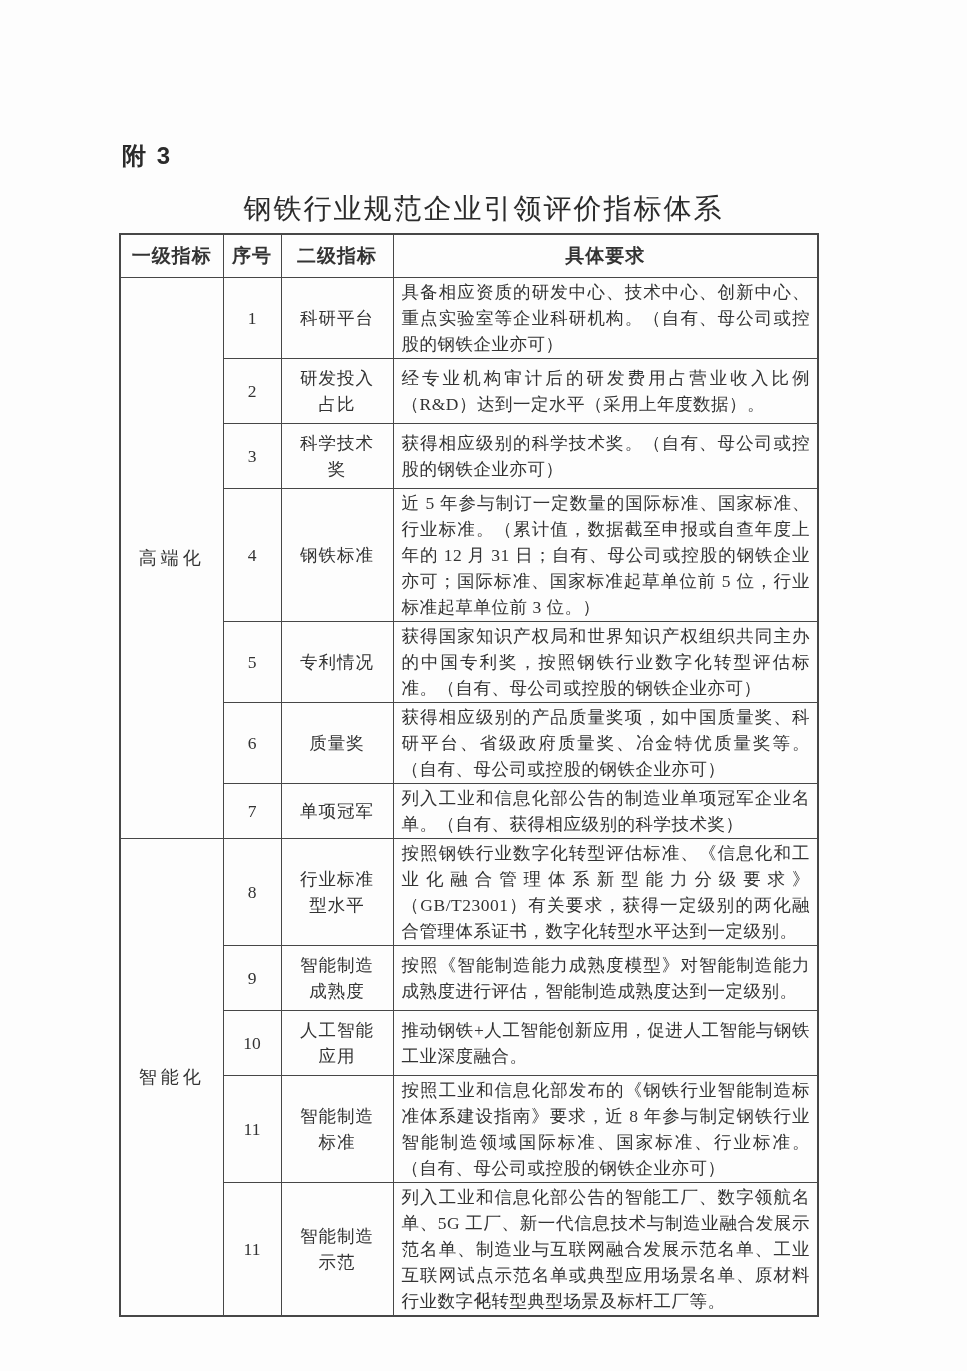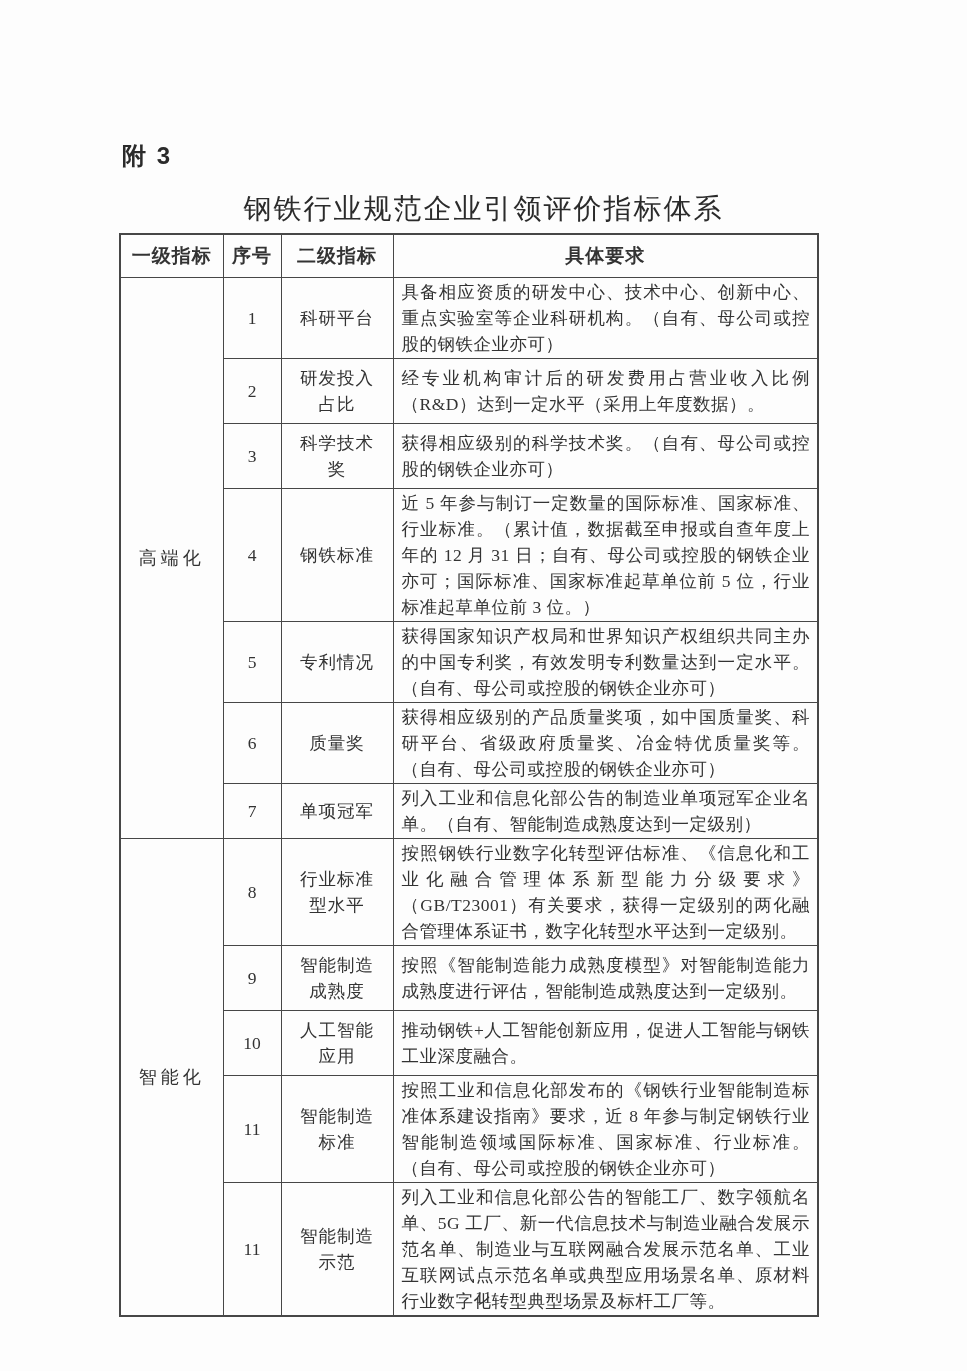--- a/index.html
+++ b/index.html
@@ -146,31 +146,31 @@
       <td class="req-cell">获得相应级别的科学技术奖。（自有、母公司或控股的钢铁企业亦可）</td>
     </tr>
     <tr>
       <td class="num-cell" style="height:128px">4</td>
       <td class="indicator-cell">钢铁标准</td>
       <td class="req-cell">近 5 年参与制订一定数量的国际标准、国家标准、行业标准。（累计值，数据截至申报或自查年度上年的 12 月 31 日；自有、母公司或控股的钢铁企业亦可；国际标准、国家标准起草单位前 5 位，行业标准起草单位前 3 位。）</td>
     </tr>
     <tr>
       <td class="num-cell" style="height:78px">5</td>
       <td class="indicator-cell">专利情况</td>
-      <td class="req-cell">获得国家知识产权局和世界知识产权组织共同主办的中国专利奖，有效发明专利数量达到一定水平。（自有、母公司或控股的钢铁企业亦可）</td>
+      <td class="req-cell">获得国家知识产权局和世界知识产权组织共同主办的中国专利奖，按照钢铁行业数字化转型评估标准。（自有、母公司或控股的钢铁企业亦可）</td>
     </tr>
     <tr>
       <td class="num-cell" style="height:78px">6</td>
       <td class="indicator-cell">质量奖</td>
       <td class="req-cell">获得相应级别的产品质量奖项，如中国质量奖、科研平台、省级政府质量奖、冶金特优质量奖等。（自有、母公司或控股的钢铁企业亦可）</td>
     </tr>
     <tr>
       <td class="num-cell" style="height:55px">7</td>
       <td class="indicator-cell">单项冠军</td>
-      <td class="req-cell">列入工业和信息化部公告的制造业单项冠军企业名单。（自有、智能制造成熟度达到一定级别）</td>
+      <td class="req-cell">列入工业和信息化部公告的制造业单项冠军企业名单。（自有、获得相应级别的科学技术奖）</td>
     </tr>
     <tr>
       <td class="level1-cell" rowspan="5">智能化</td>
       <td class="num-cell" style="height:106px">8</td>
       <td class="indicator-cell">行业标准
 型水平</td>
       <td class="req-cell">按照钢铁行业数字化转型评估标准、《信息化和工业化融合管理体系新型能力分级要求》（GB/T23001）有关要求，获得一定级别的两化融合管理体系证书，数字化转型水平达到一定级别。</td>
     </tr>
     <tr>
       <td class="num-cell" style="height:54px">9</td>

